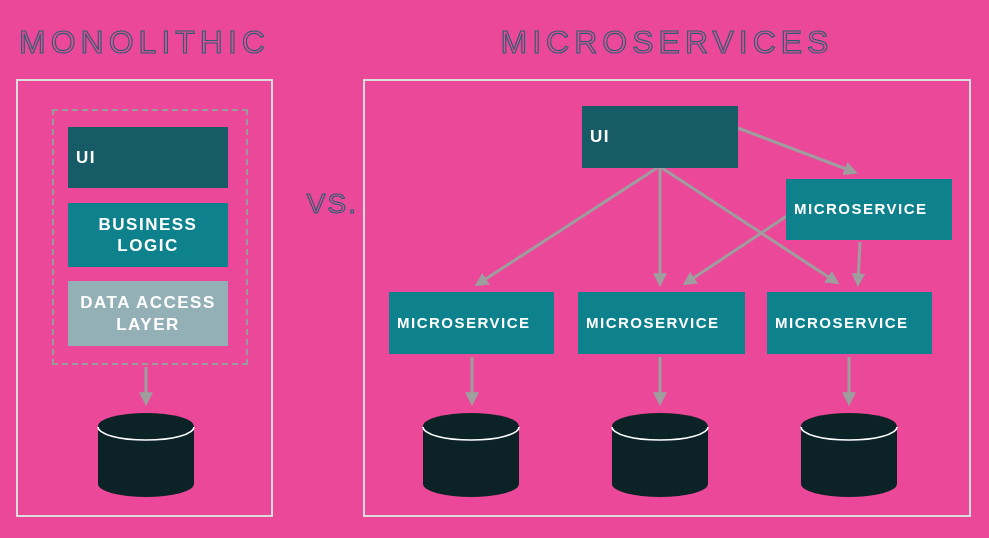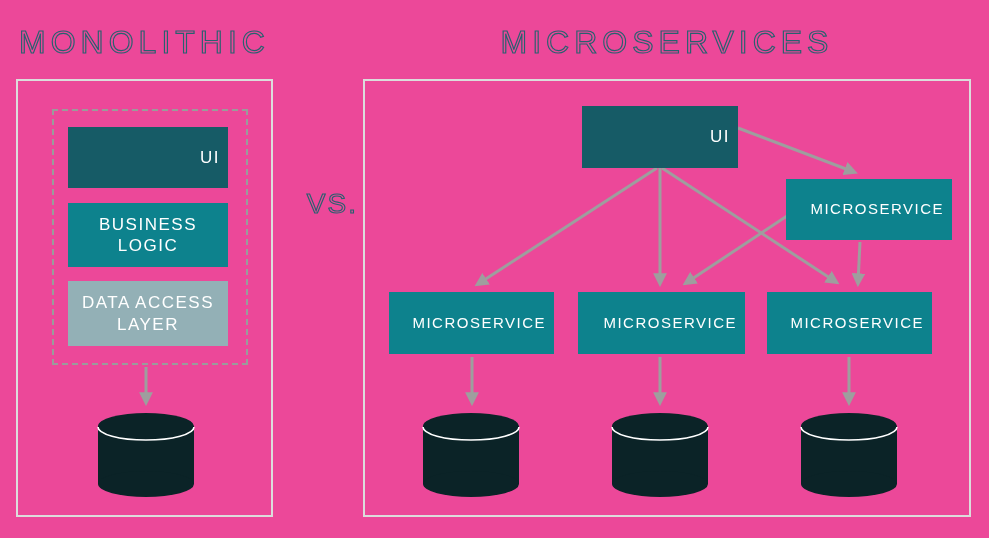--- a/index.html
+++ b/index.html
@@ -18,22 +18,22 @@
     position:absolute;border:2px solid #dcdcdc;background:transparent;
     box-sizing:border-box;z-index:0;
   }
   .panel.left{left:16px;top:79px;width:257px;height:438px;}
   .panel.right{left:363px;top:79px;width:608px;height:438px;}
   .dashed-box{
     position:absolute;left:52px;top:109px;width:196px;height:256px;
     border:2px dashed #9b9b9b;box-sizing:border-box;z-index:2;background:transparent;
   }
   .node{
-    position:absolute;display:flex;align-items:center;justify-content:flex-end;
-    color:#ffffff;font-weight:normal;letter-spacing:1.5px;text-align:center;
+    position:absolute;display:flex;align-items:center;justify-content:flex-start;
+    color:#ffffff;font-weight:bold;letter-spacing:1.5px;text-align:center;
     line-height:1.25;z-index:3;box-sizing:border-box;padding:16px 8px;
   }
   .dark-teal{background:#165b66;}
   .teal{background:#0d828d;}
   .gray-teal{background:#93b0b6;}
   .arrows{position:absolute;left:0;top:0;z-index:1;}
   .cyl{position:absolute;z-index:3;}
 </style>
 </head>
 <body>

